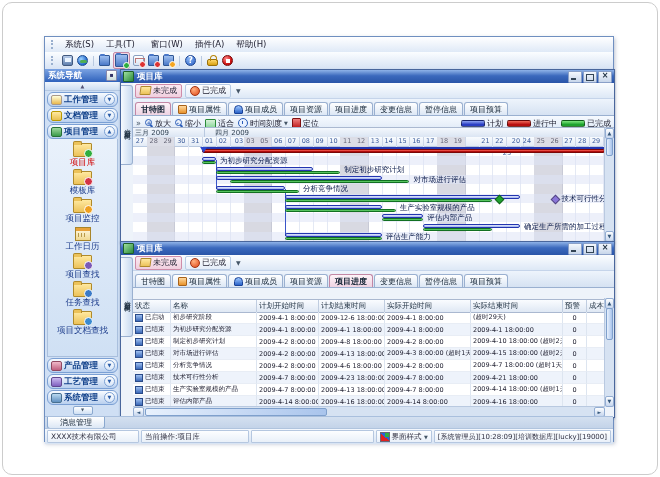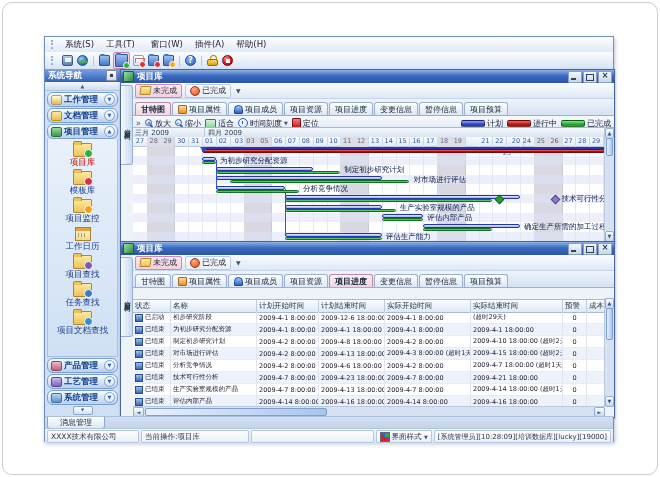--- a/index.html
+++ b/index.html
@@ -402,21 +402,21 @@
               <span class="leg-item">
                 <span class="leg-bar" style="background: linear-gradient(rgb(126, 232, 126), rgb(31, 163, 46) 70%);"></span>
                 <span>已完成</span>
               </span>
             </span>
         </div>
         <div class="gantt">
           <div class="g-plot" id="g-plot">
             <div class="g-months" id="g-months">
                 <div class="g-month" style="left: 0px; width: 69.1176px;">三月 2009</div>
-                <div class="g-month" style="left: 73px; width: 400.882px;">四月 2009</div>
+                <div class="g-month" style="left: 80px; width: 400.882px;">四月 2009</div>
               </div>
             <div class="g-days" id="g-days">
                 <div class="g-day" style="left: 0px; width: 13.8235px;">27</div>
                 <div class="g-day we" style="left: 13.8235px; width: 13.8235px;">28</div>
                 <div class="g-day we" style="left: 27.6471px; width: 13.8235px;">29</div>
                 <div class="g-day" style="left: 41.4706px; width: 13.8235px;">30</div>
                 <div class="g-day" style="left: 55.2941px; width: 13.8235px;">31</div>
                 <div class="g-day" style="left: 69.1176px; width: 13.8235px;">01</div>
                 <div class="g-day" style="left: 82.9412px; width: 13.8235px;">02</div>
                 <div class="g-day" style="left: 99px; width: 13.8235px;">03</div>

